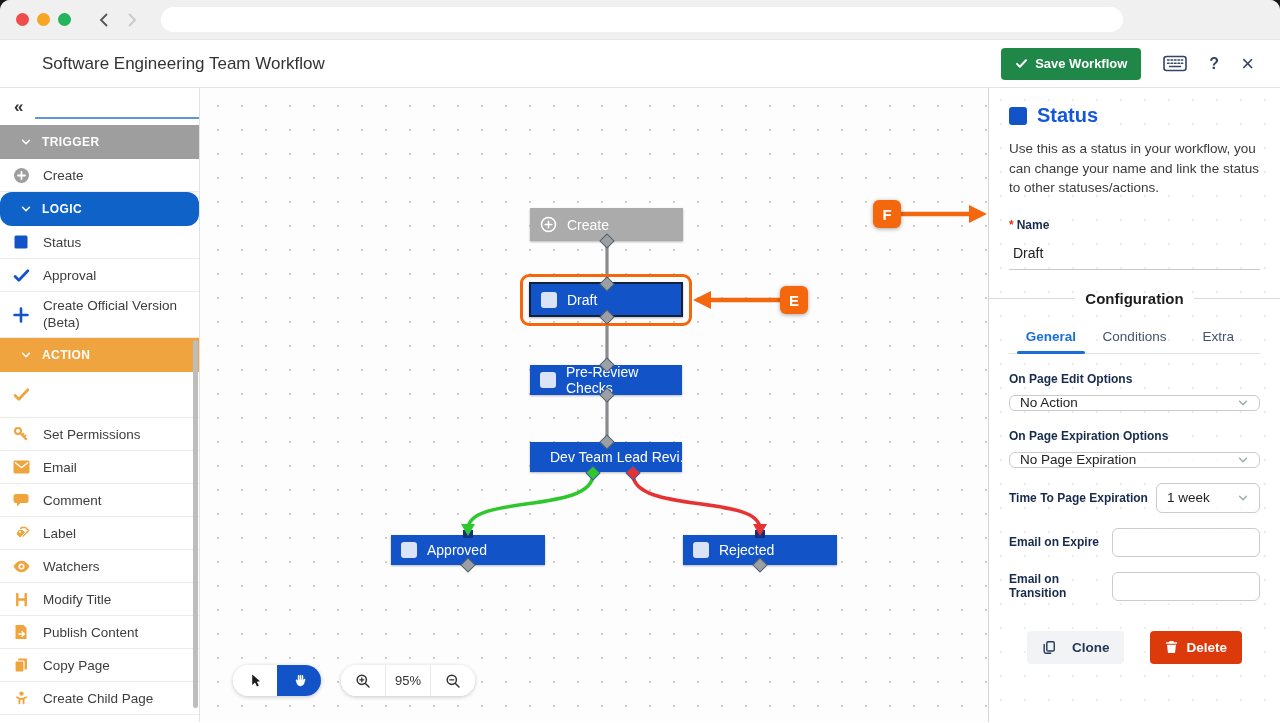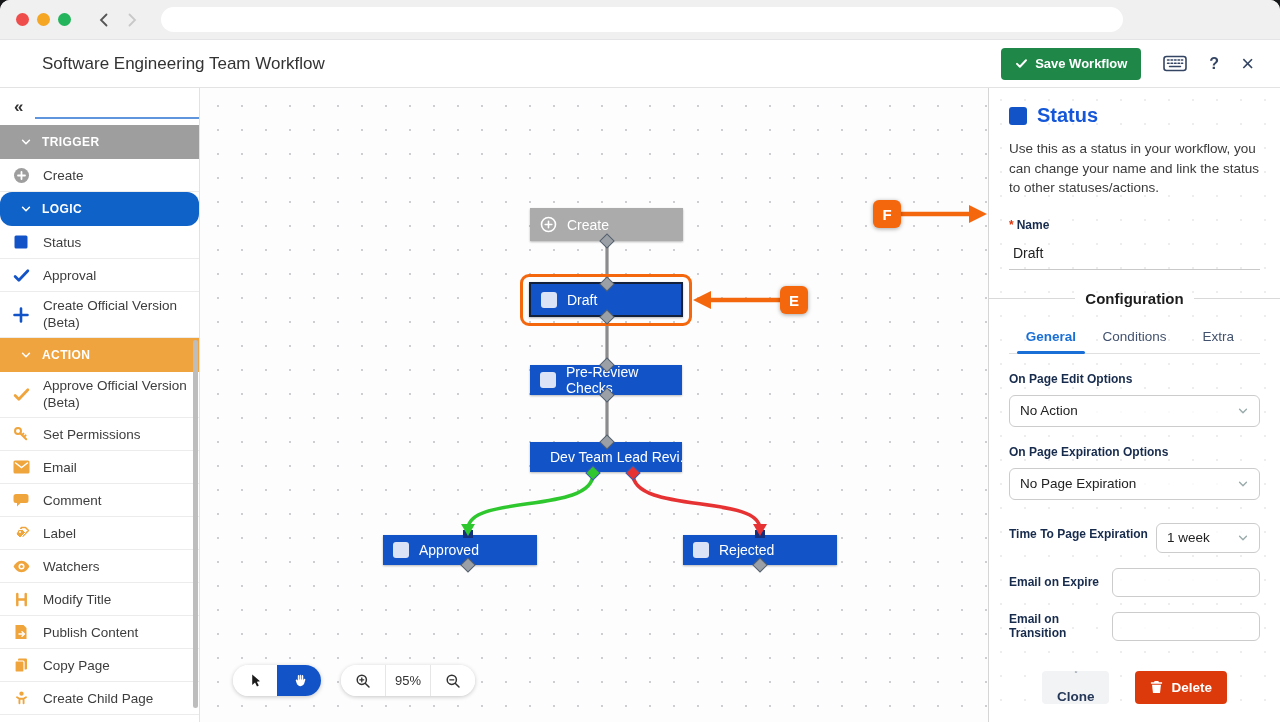--- a/index.html
+++ b/index.html
@@ -46,21 +46,21 @@
   .edges { z-index:1; } .overlay { z-index:3; }
 
   .node { position:absolute; z-index:2; height:33px; display:flex; align-items:center; gap:10px; padding:0 10px; color:#fff; font-size:14px; font-weight:500; box-shadow:0 1px 2px rgba(0,0,0,.28); cursor:pointer; }
   .node-blue { background:#1254c8; }
   .node-gray { background:#ababab; }
   .node .sq { width:16px; height:16px; background:#dbe4f6; border-radius:3px; flex-shrink:0; }
   .n-create { left:330px; top:120px; width:153px; }
   .n-draft  { left:329px; top:194px; width:154px; height:35px; border:2px solid #14213a; }
   .n-prereview { left:330px; top:277px; width:152px; height:30px; }
   .n-devteam { left:330px; top:354px; width:152px; height:30px; white-space:nowrap; overflow:hidden; }
-  .n-approved { left:183px; top:447px; width:154px; height:30px; }
+  .n-approved { left:191px; top:447px; width:154px; height:30px; }
   .n-rejected { left:483px; top:447px; width:154px; height:30px; }
   .sel-box { position:absolute; left:320px; top:186px; width:172px; height:52px; border:3px solid #f4670d; border-radius:9px; z-index:2; pointer-events:none; }
 
   .badge { position:absolute; z-index:4; width:28px; height:28px; background:#f4670d; border-radius:6px; color:#fff; font-size:15px; font-weight:bold; display:flex; align-items:center; justify-content:center; box-shadow:0 1px 4px rgba(0,0,0,.35); }
   .badge-e { left:580px; top:198px; } .badge-f { left:673px; top:112px; }
 
   
   .cv-toolbar { position:absolute; z-index:5; bottom:26px; left:33px; display:flex; gap:20px; align-items:center; }
   .tool-group { display:flex; background:#fff; border-radius:16px; box-shadow:0 1px 4px rgba(0,0,0,.22); overflow:hidden; }
   .tool-btn { width:44px; height:31px; display:flex; align-items:center; justify-content:center; cursor:pointer; background:#fff; border:none; }
@@ -79,26 +79,26 @@
   .name-wrap { margin-top:20px; }
   .name-input { width:100%; border:none; border-bottom:1px solid #c9c9c9; font-size:14px; color:#222; padding:9px 4px 8px 4px; margin-top:4px; outline:none; background:transparent; font-family:inherit; }
   .cfg-divider { display:flex; align-items:center; gap:10px; margin:20px -20px 0 -20px; }
   .cfg-divider:before,.cfg-divider:after { content:""; flex:1; height:1px; background:#d9d9d9; }
   .cfg-divider .txt { font-size:15px; font-weight:bold; color:#1d1d1d; }
   .tabs { display:flex; margin-top:14px; border-bottom:1px solid #e0e0e0; }
   .tab { flex:1; text-align:center; font-size:13.5px; color:#42526e; padding:8px 0 9px 0; cursor:pointer; position:relative; }
   .tab.active { color:#1a6fd6; font-weight:bold; }
   .tab.active:after { content:""; position:absolute; left:8px; right:8px; bottom:-1px; height:3px; background:#1a6fd6; border-radius:2px; }
   .fld { margin-top:18px; }
-  .select { margin-top:9px; height:32px; border:1px solid #ccc; border-radius:6px; display:flex; align-items:center; padding:0 10px; font-size:13.5px; color:#222; justify-content:space-between; cursor:pointer; background:rgba(255,255,255,.7); }
+  .select { margin-top:9px; height:16px; border:1px solid #ccc; border-radius:6px; display:flex; align-items:center; padding:0 10px; font-size:13.5px; color:#222; justify-content:space-between; cursor:pointer; background:rgba(255,255,255,.7); }
   .inline-row { display:flex; align-items:center; justify-content:space-between; margin-top:15px; }
-  .select.small { width:104px; height:30px; margin-top:8px; }
+  .select.small { width:104px; height:30px; margin-top:0; }
   .txt-input { width:148px; height:29px; border:1px solid #ccc; border-radius:6px; padding:0 8px; font-size:13px; outline:none; background:rgba(255,255,255,.8); font-family:inherit; }
   .p-actions { display:flex; justify-content:center; gap:26px; margin-top:30px; }
-  .clone-btn { background:#f2f3f5; border:none; border-radius:4px; height:33px; padding:0 15px; display:flex; align-items:center; gap:16px; font-size:13.5px; font-weight:bold; color:#253858; font-family:inherit; cursor:pointer;flex-direction:column; }
+  .clone-btn { background:#f2f3f5; border:none; border-radius:4px; height:33px; padding:0 15px; display:flex; align-items:center; gap:16px; font-size:13.5px; font-weight:bold; color:#253858; font-family:inherit; cursor:pointer; }
   .delete-btn { background:#dd3a0c; border:none; border-radius:4px; height:33px; padding:0 15px; display:flex; align-items:center; gap:8px; font-size:13.5px; font-weight:bold; color:#fff; font-family:inherit; cursor:pointer; }
 </style>
 </head>
 <body>
 
 <div class="window">
 
   <div class="chrome">
     <div class="lights">
       <span class="dot red"></span>
@@ -196,21 +196,20 @@
             <path d="M3 5l4 4 4-4" fill="none" stroke="#fff" stroke-width="1.8" stroke-linecap="round" stroke-linejoin="round"></path>
           </svg>
         <span>ACTION</span>
       </div>
       <div class="sb-item twoline">
         <span class="ic ic-orange">
           <svg width="17" height="17" viewBox="0 0 16 16">
               <path d="M2 9l3.5 3.5L14 3.5" fill="none" stroke="#f0a43c" stroke-width="2.6" stroke-linecap="round" stroke-linejoin="round"></path>
             </svg>
         </span>
-        <span>Approve Official Version (Beta)</span>
       </div>
       <div class="sb-item">
         <span class="ic ic-orange">
           <svg width="16" height="16" viewBox="0 0 16 16">
               <circle cx="5" cy="5" r="3" fill="none" stroke="#f0a43c" stroke-width="2"></circle>
               <path d="M7.2 7.2l6 6M11 11l1.6-1.6M9 9l1.4-1.4" stroke="#f0a43c" stroke-width="2" stroke-linecap="round"></path>
             </svg>
         </span>
         <span>Set Permissions</span>
       </div>

